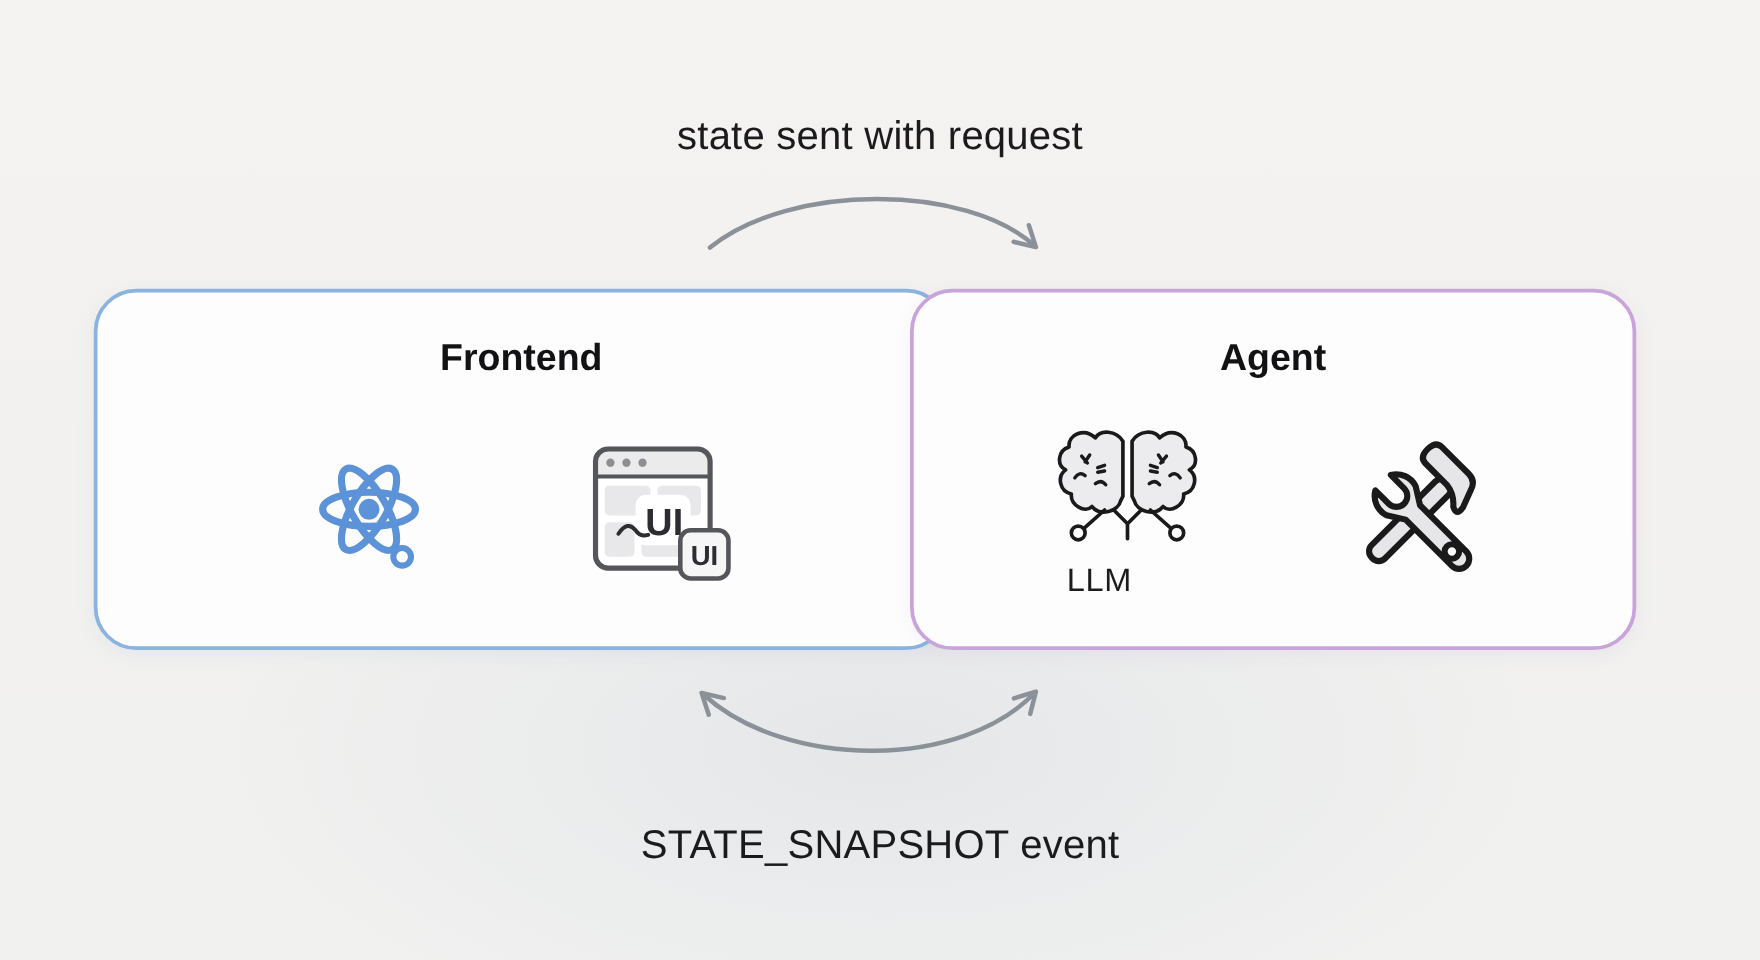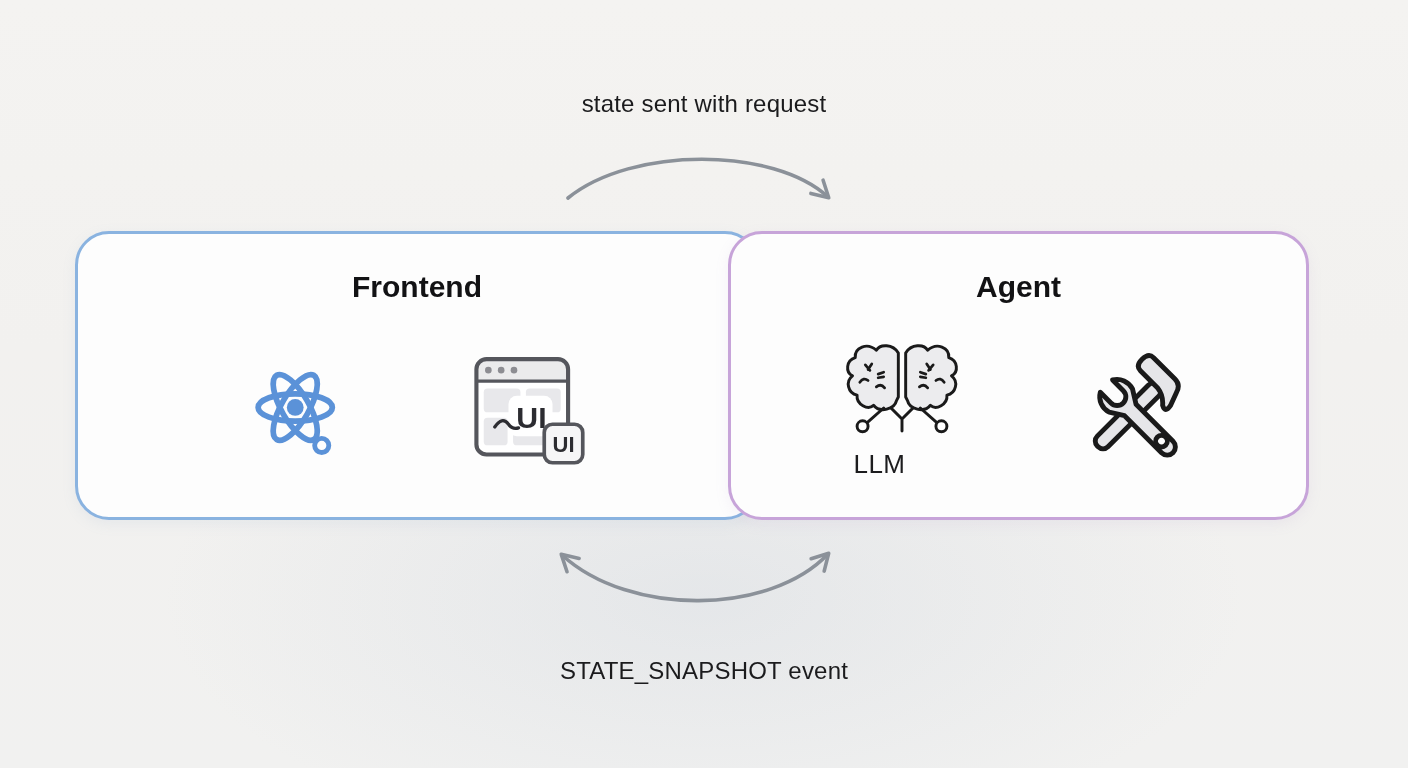--- a/index.html
+++ b/index.html
@@ -5,21 +5,21 @@
   html,body{margin:0;padding:0;}
   body{font-family:"Liberation Sans", sans-serif; background:#e9e8e6;}
   .stage{
     position:relative; width:1408px; height:768px; overflow:hidden;
     background:
       radial-gradient(ellipse 900px 420px at 50% 78%, rgba(199,207,218,0.30), rgba(199,207,218,0) 60%),
       linear-gradient(180deg,#f4f3f1 0%, #f2f1ef 45%, #f1f1f0 100%);
   }
   .flow-label{
     position:absolute; left:50%; transform:translateX(-50%);
-    font-size:24px; color:#1b1b1d; white-space:nowrap; letter-spacing:0.2px;
+    font-size:32px; color:#1b1b1d; white-space:nowrap; letter-spacing:0.2px;
   }
   .flow-label.top{top:90px;}
   .flow-label.bottom{top:638px;margin-top:19px;}
   .arrows{position:absolute; left:0; top:0; pointer-events:none;}
   .arrow-stroke{stroke:var(--arrow-gray,#8b9199); fill:none; stroke-width:3.6px; stroke-linecap:round; stroke-linejoin:round;}
   .node{
     position:absolute; top:231px; height:289px; box-sizing:border-box;
     background:#fdfdfd; border-radius:34px; border:3px solid #ccc;
     display:flex; flex-direction:column;
   }

